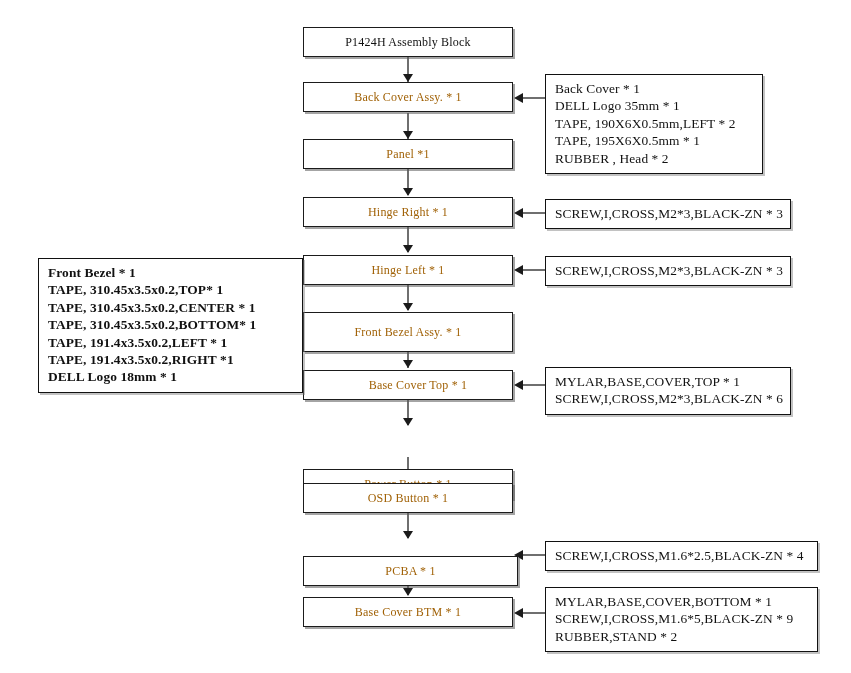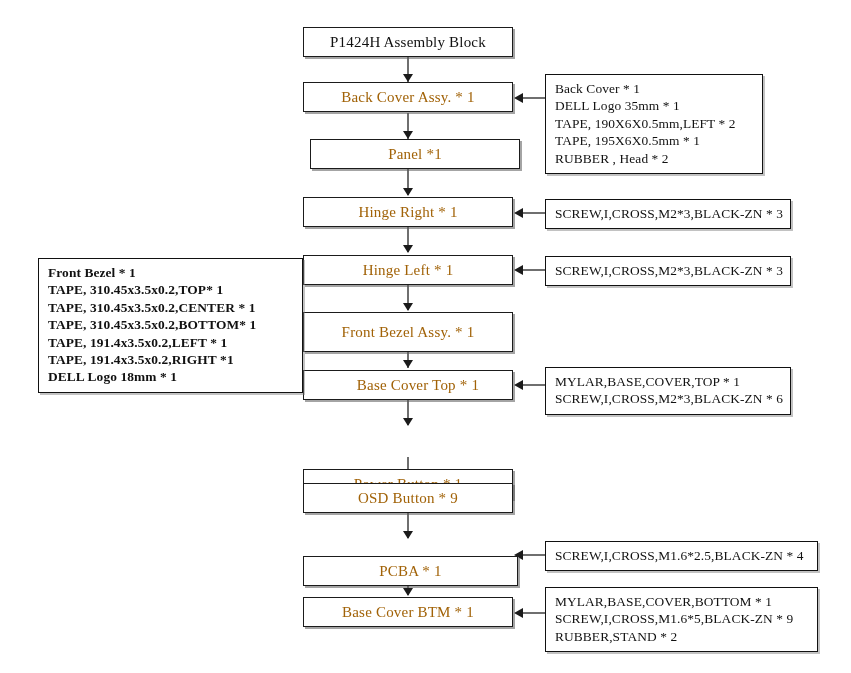--- a/index.html
+++ b/index.html
@@ -21,21 +21,21 @@
     position: absolute;
     box-sizing: border-box;
     border: 1.5px solid #1b1b1b;
     background: #ffffff;
     display: flex;
     align-items: center;
     justify-content: center;
     box-shadow: 2px 2px 0 0 rgba(90,90,90,0.55);
   }
   .node .node-label {
-    font-size: 15px;
+    font-size: 12px;
     line-height: 1;
     letter-spacing: 0.2px;
     white-space: nowrap;
   }
   .node.title .node-label {
     color: #111111;
   }
   .node.part .node-label {
     color: #a16207;
   }
@@ -153,21 +153,21 @@
   <div class="arrow-left" style="left:514px; top:608px;"></div>
 
   <div class="node title" style="left:303px; top:27px; width:210px; height:30px;">
     <span class="node-label">P1424H   Assembly Block</span>
   </div>
 
   <div class="node part" style="left:303px; top:82px; width:210px; height:30px;">
     <span class="node-label">Back Cover Assy. * 1</span>
   </div>
 
-  <div class="node part" style="left:310px; top:139px; width:210px; height:30px;">
+  <div class="node part" style="left:303px; top:139px; width:210px; height:30px;">
     <span class="node-label">Panel *1</span>
   </div>
 
   <div class="node part" style="left:303px; top:197px; width:210px; height:30px;">
     <span class="node-label">Hinge Right  * 1</span>
   </div>
 
   <div class="node part" style="left:303px; top:255px; width:210px; height:30px;">
     <span class="node-label">Hinge Left  * 1</span>
   </div>
@@ -178,21 +178,21 @@
 
   <div class="node part" style="left:303px; top:370px; width:210px; height:30px;padding-left:20px;">
     <span class="node-label">Base Cover Top  * 1</span>
   </div>
 
   <div class="node part" style="left:303px; top:427px; width:210px; height:30px;margin-top:42px;">
     <span class="node-label">Power Button  * 1</span>
   </div>
 
   <div class="node part" style="left:303px; top:483px; width:210px; height:30px;">
-    <span class="node-label">OSD Button  * 9</span>
+    <span class="node-label">OSD Button  * 1</span>
   </div>
 
   <div class="node part" style="left:303px; top:556px; width:215px; height:30px;">
     <span class="node-label">PCBA * 1</span>
   </div>
 
   <div class="node part" style="left:303px; top:597px; width:210px; height:30px;">
     <span class="node-label">Base Cover BTM  * 1</span>
   </div>
 

